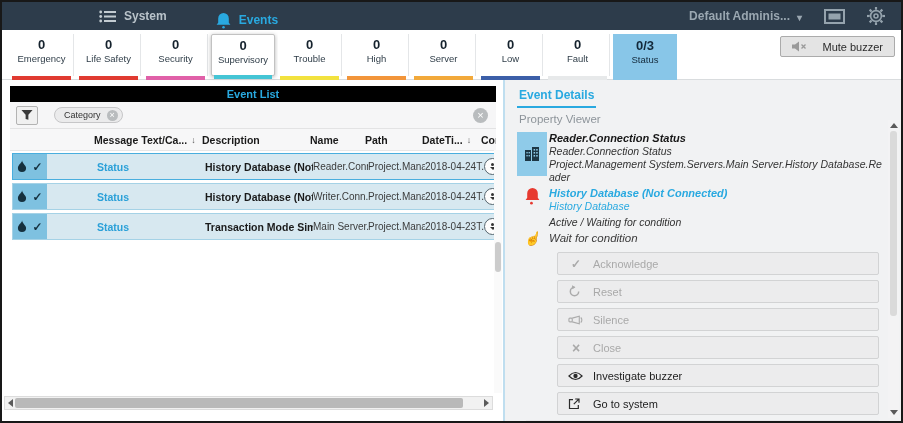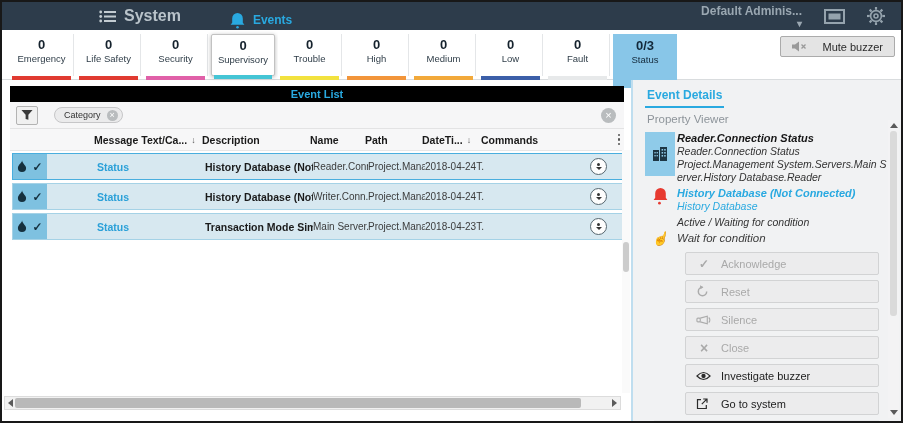--- a/index.html
+++ b/index.html
@@ -5,40 +5,40 @@
   * { margin:0; padding:0; box-sizing:border-box; }
   html,body { background:#cfcfcf; }
   .window {
     width:903px; height:423px; position:relative; overflow:hidden;
     border:2px solid #181818; background:#ffffff;
     font-family:"Liberation Sans", sans-serif; -webkit-font-smoothing:antialiased;
   }
   
   .topbar { height:28px; background:#2d3c4b; display:flex; align-items:center; }
   .tb-item { display:flex; align-items:center; gap:7px; cursor:pointer; }
-  .tb-system { margin-left:97px; color:#b9c3ca; font-size:16px; font-weight:bold;text-align:right; }
+  .tb-system { margin-left:97px; color:#b9c3ca; font-size:12px; font-weight:bold;text-align:right; }
   .tb-events { margin-left:48px; color:#29a9e0; font-size:12px; font-weight:bold;margin-top:8px; }
   .tb-right { margin-left:auto; display:flex; align-items:center; gap:22px; margin-right:16px; }
-  .tb-user { color:#9aa7b1; font-size:12px; font-weight:bold; display:flex; align-items:flex-end; cursor:pointer;flex-direction:column; }
+  .tb-user { color:#9aa7b1; font-size:12px; font-weight:bold; display:flex; align-items:flex-end; gap:7px; cursor:pointer; }
   .caret-down { font-size:10px; color:#9aa7b1; }
   .tb-ic { display:flex; align-items:center; cursor:pointer; }
   
   .counters { height:50px; background:#ffffff; display:flex; align-items:flex-start; padding:4px 0 0 8px; border-bottom:1px solid #d9dcde; }
   .tile { width:64px; margin-right:3px; height:42px; position:relative; text-align:center; padding-top:3px; cursor:pointer; background:#fff; border-right:1px solid #e4e6e8; }
   .tile-count { font-size:13px; font-weight:bold; color:#15222d; line-height:15px; }
   .tile-label { font-size:9.5px; color:#2f3d48; line-height:13px; white-space:nowrap; }
   .tile-bar { position:absolute; left:2px; right:2px; bottom:-4px; height:4px; }
   .tile-focus { border:1px solid #c2c2c2; border-radius:2px; box-shadow:0 1px 4px rgba(0,0,0,.3); }
   .tile-status { border:none; padding-top:4px; height:54px; }
   .tile-status .tile-count, .tile-status .tile-label { color:#13293a; }
   .mute-btn { margin-left:auto; margin-right:6px; margin-top:2px; height:21px; padding:8px 11px; display:flex; align-items:center; gap:15px;
     background:#e4e4e4; border:1px solid #ababab; border-radius:2px; font-size:11px; color:#2b2b2b; cursor:pointer; }
   
   .main { display:flex; height:341px; background:#ffffff; }
-  .event-panel { width:629px; position:relative; padding:6px 0 0 8px; }
+  .event-panel { width:501px; position:relative; padding:6px 0 0 8px; }
   .panel-title { height:16px; background:#000000; color:#29a9e0; font-size:11px; font-weight:bold; text-align:center; line-height:16px; margin-right:7px; }
   .filter-row { height:27px; background:#f6f6f7; border-bottom:1px solid #e3e3e4; display:flex; align-items:center; padding:0 8px 0 6px; margin-right:7px; }
   .funnel-btn { width:22px; height:19px; background:#f0f0f0; border:1px solid #b3b3b3; border-radius:2px; display:flex; align-items:center; justify-content:center; cursor:pointer; }
   .chip { margin-left:16px; height:16px; background:#ebebec; border:1px solid #c6c6c8; border-radius:9px; display:flex; align-items:center; gap:6px; padding:0 4px 0 9px; font-size:9px; color:#333; cursor:pointer; }
   .x-circle { width:11px; height:11px; border-radius:50%; background:#b9bcbe; color:#fff; font-size:9px; line-height:11px; text-align:center; cursor:pointer; }
   .x-circle::before { content:"×"; }
   .clear-all { margin-left:auto; width:15px; height:15px; font-size:11px; line-height:15px; }
   
   .tgrid { display:grid; grid-template-columns:34px 50px 108px 108px 55px 57px 59px 1fr; align-items:center; }
   .thead { height:22px; background:#f7f7f8; border-bottom:1px solid #e6e6e7; margin-right:7px; font-size:10.5px; font-weight:bold; color:#1a1a1a; }
@@ -189,21 +189,21 @@
       <div class="tile-label">Trouble</div>
       <div class="tile-bar" style="background: rgb(242, 226, 62);"></div>
     </div>
     <div class="tile">
       <div class="tile-count">0</div>
       <div class="tile-label">High</div>
       <div class="tile-bar" style="background: rgb(242, 149, 58);"></div>
     </div>
     <div class="tile">
       <div class="tile-count">0</div>
-      <div class="tile-label">Medium</div>
+      <div class="tile-label">Server</div>
       <div class="tile-bar" style="background: rgb(242, 169, 58);"></div>
     </div>
     <div class="tile">
       <div class="tile-count">0</div>
       <div class="tile-label">Low</div>
       <div class="tile-bar" style="background: rgb(60, 95, 168);"></div>
     </div>
     <div class="tile">
       <div class="tile-count">0</div>
       <div class="tile-label">Fault</div>

